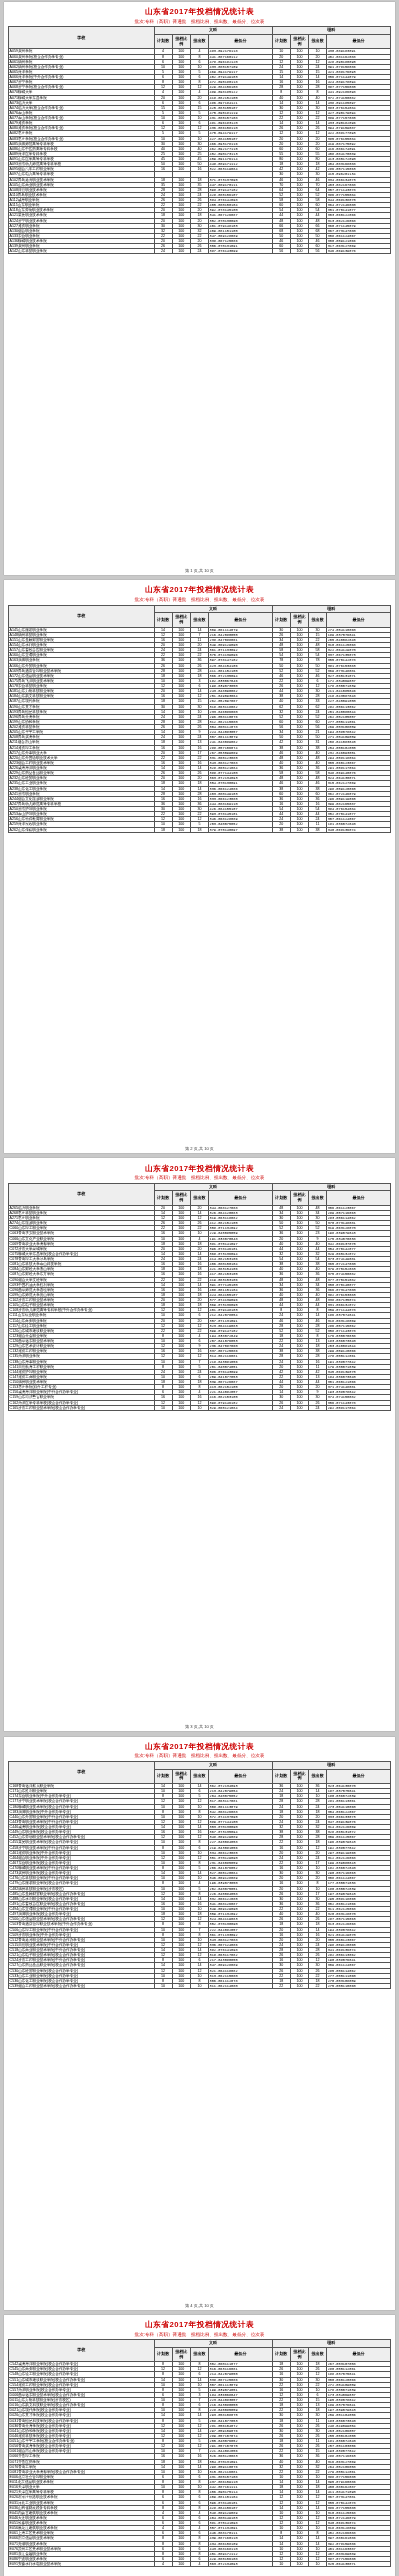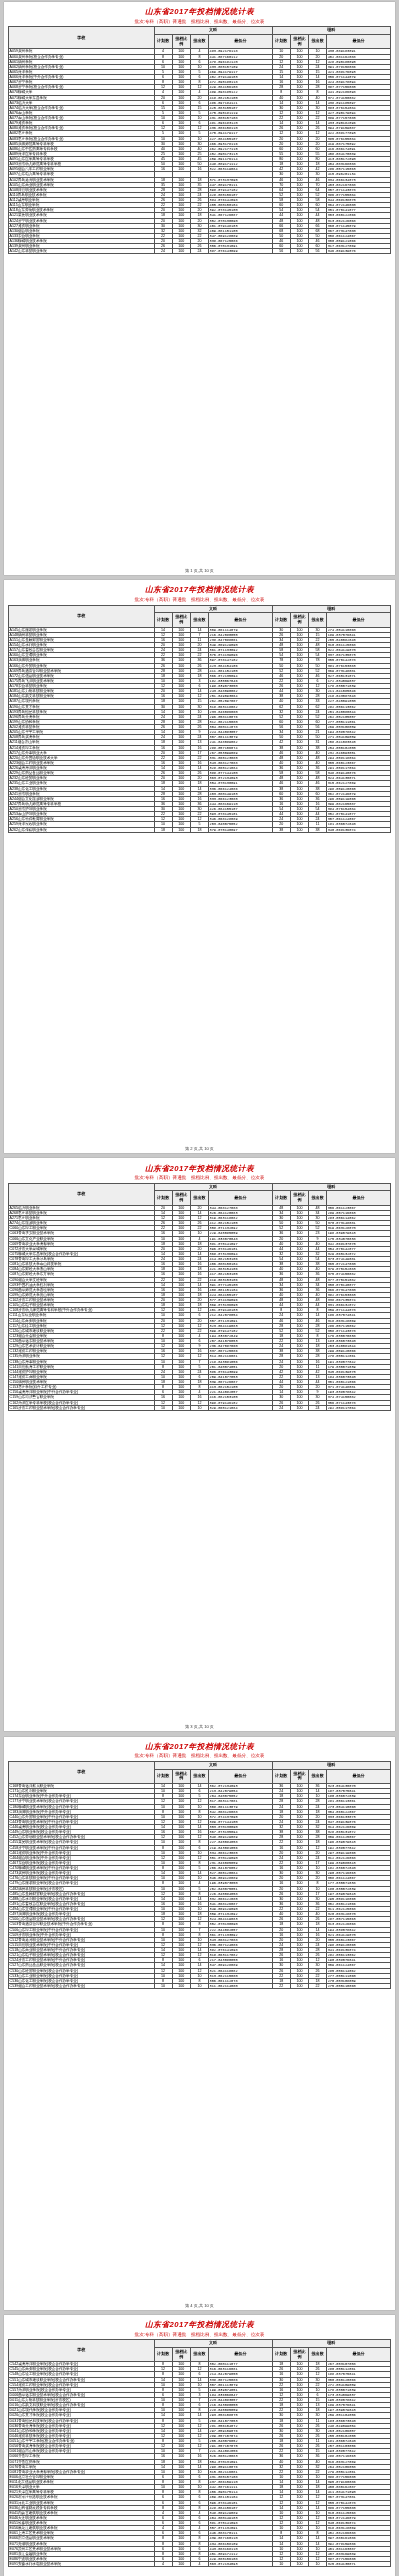--- a/index.html
+++ b/index.html
@@ -1,19 +1,19 @@
 <!DOCTYPE html>
 <html style="font-size:8.2px"><head>
 <meta charset="utf-8">
 <style>
   html,body{margin:0;padding:0;background:#c9c9c9;font-family:"Liberation Sans","DejaVu Sans",sans-serif;}
   #page-stack{width:399px;margin:0 auto;padding:2.1px 0;position:relative;}
   .page{width:391px;height:573px;margin:0 auto 5.2px auto;background:#ffffff;box-sizing:border-box;
         padding:5.2px 4.1px 2.1px 4.1px;overflow:hidden;position:relative;box-shadow:0 0 1px rgba(0,0,0,.35);}
-  .page-title{color:#cc0000;font-weight:bold;font-size:7.7px;text-align:center;letter-spacing:0.5px;margin-bottom:1.5px;font-style:italic;}
+  .page-title{color:#cc0000;font-weight:bold;font-size:7.7px;text-align:center;letter-spacing:0.5px;margin-bottom:1.5px;}
   .page-subtitle{color:#cc0000;font-size:4.6px;text-align:center;margin-bottom:2.6px;}
   table.stats-table{width:100%;border-collapse:collapse;table-layout:fixed;}
   table.stats-table th,table.stats-table td{border:0.5px solid #555;padding:0 0.5px;font-size:3.6px;line-height:1.15;
         overflow:hidden;word-break:break-all;}
   table.stats-table thead th{background:#eeeeee;font-weight:bold;text-align:center;font-size:4.1px;}
   th.group-th{height:6.7px;}
   tr.subhead th{height:13.4px;font-weight:normal;font-size:3.6px;}
   col.c-school{width:112px;}
   col.c-small{width:14px;}
   col.c-min{width:49px;}

